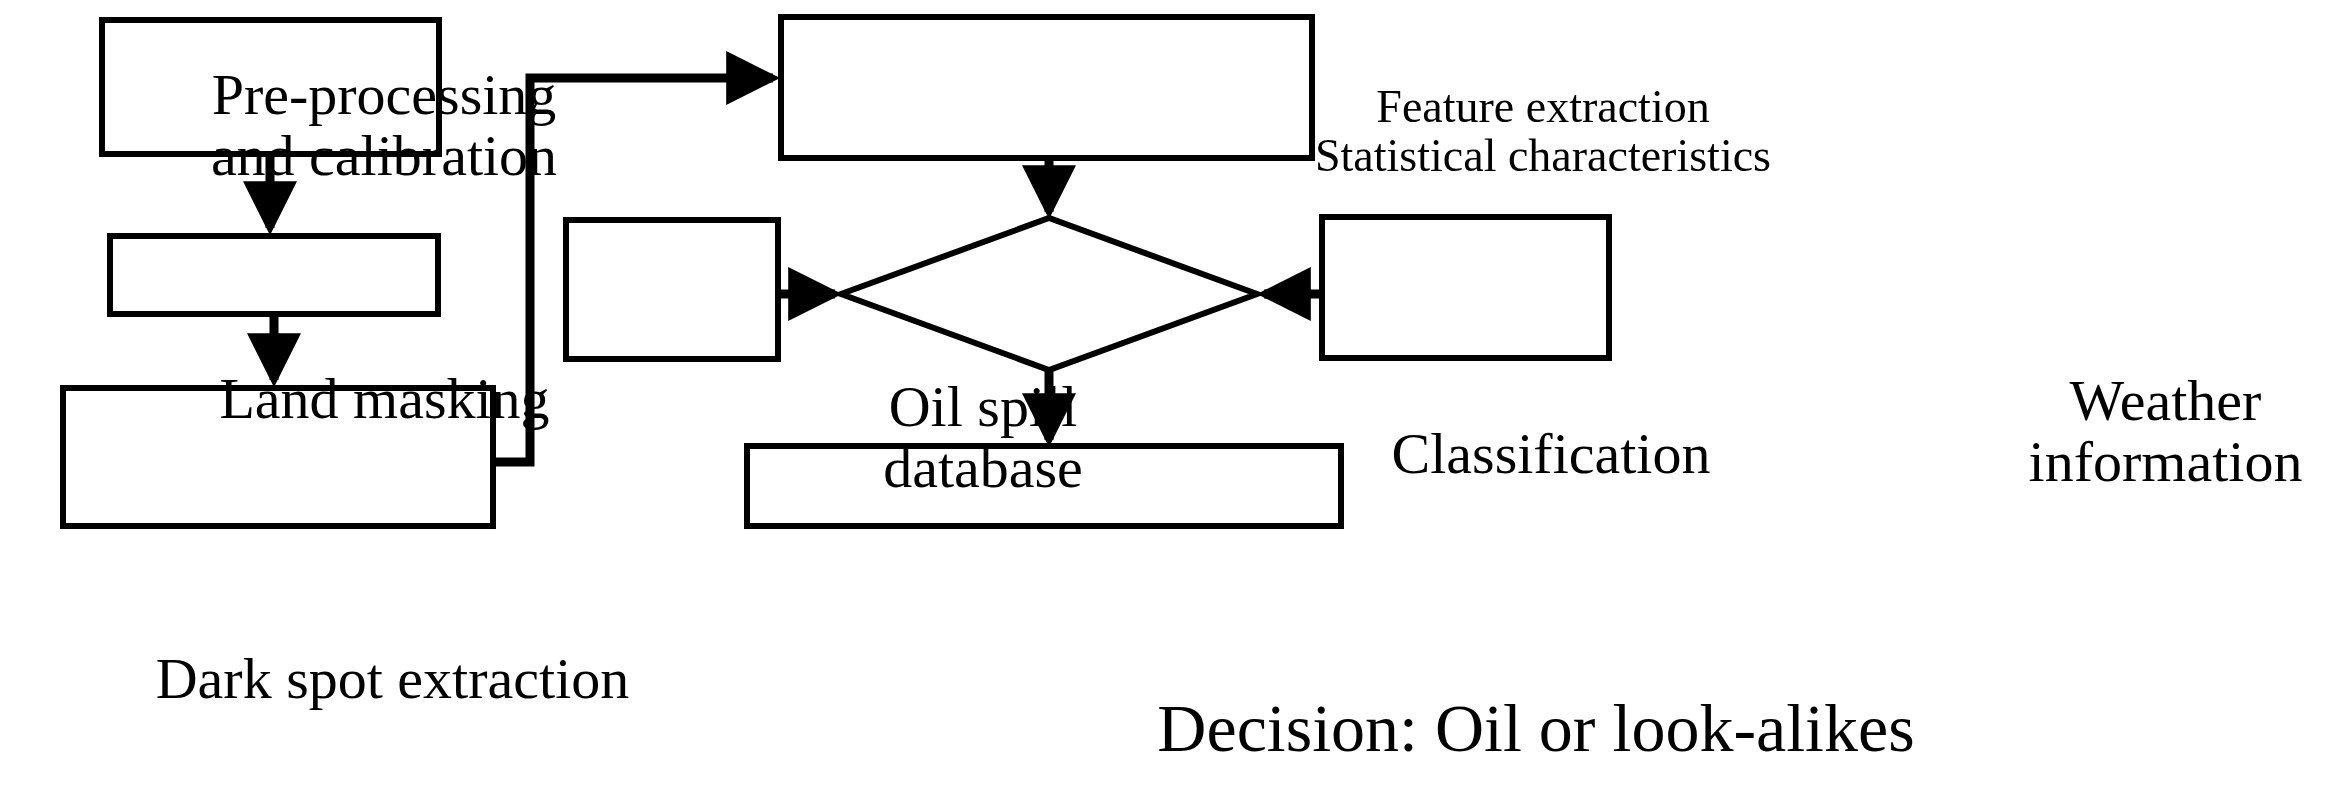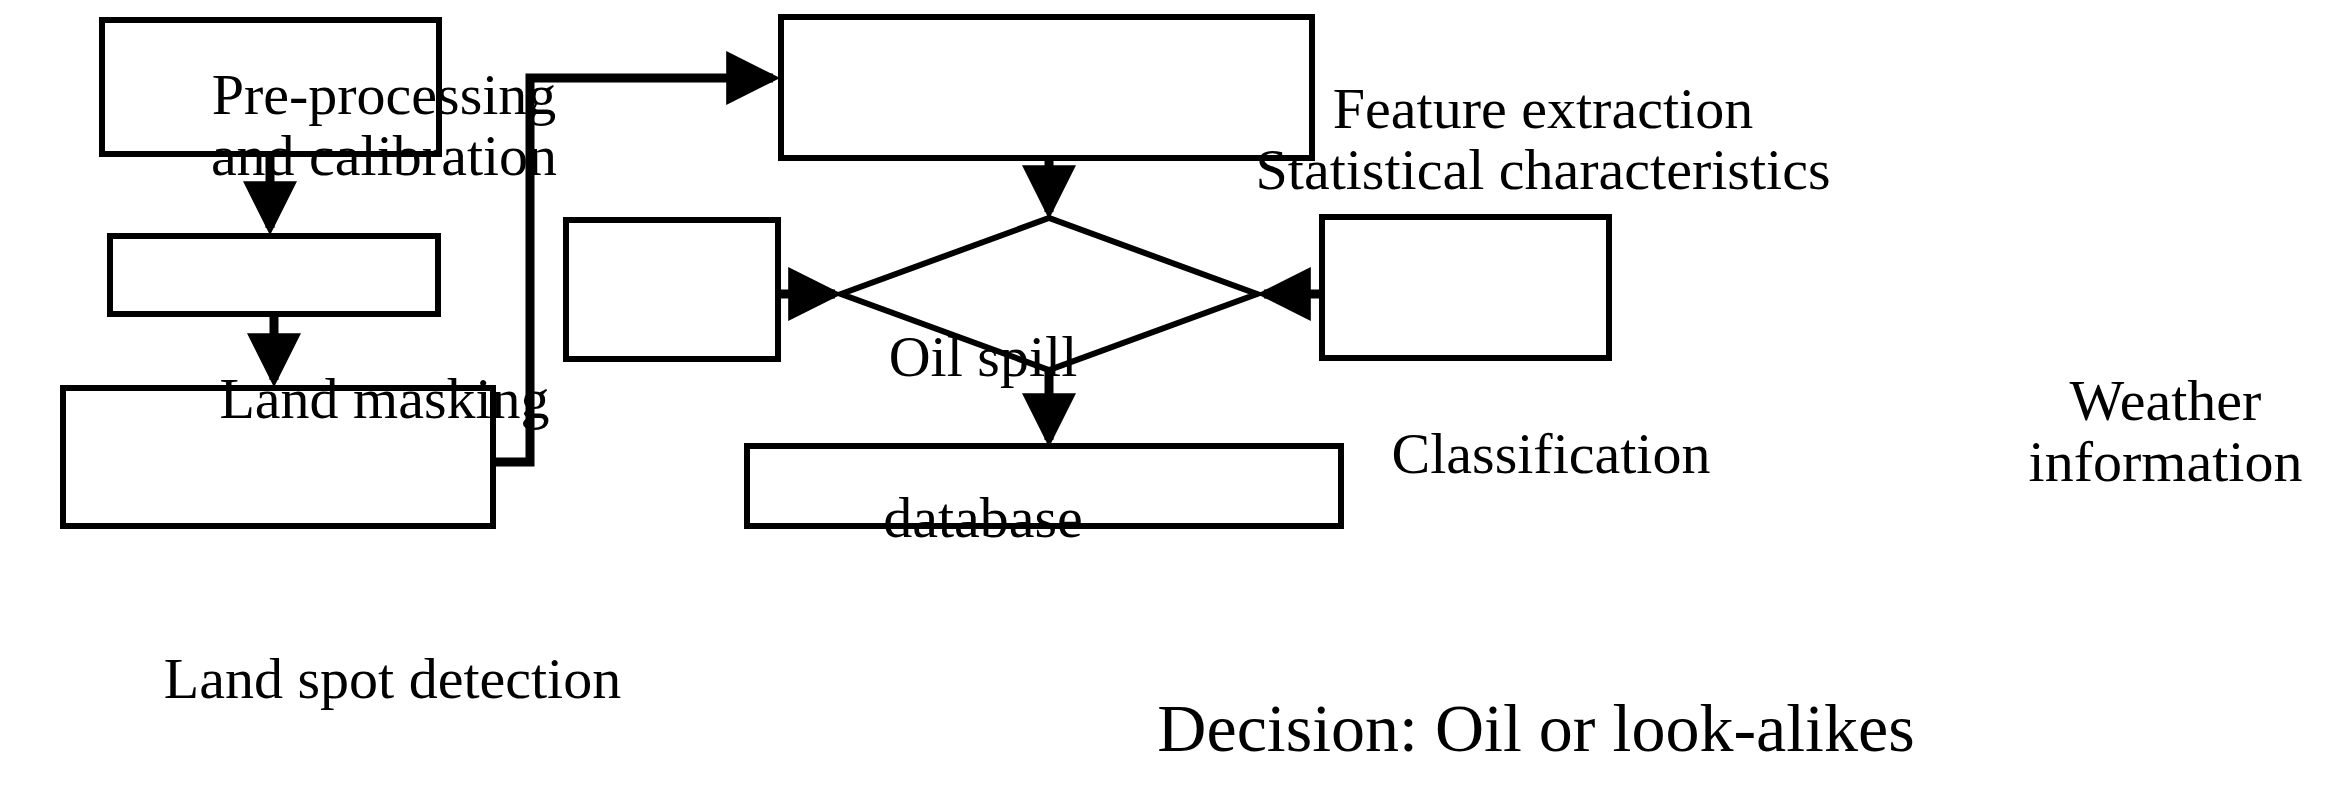--- a/index.html
+++ b/index.html
@@ -35,22 +35,22 @@
     font-family: "Liberation Serif", "DejaVu Serif", serif;
     pointer-events: none;
     white-space: nowrap;
   }
   .node-label .ln { display: block; }
 
   
   #label-preprocessing { left: 82px;   top: 22px;  width: 508px; height: 206px; font-size: 58px; }
   #label-landmask      { left: 93px;   top: 337px; width: 487px; height: 124px; font-size: 58px; }
   #label-darkspot      { left: 22px;   top: 573px; width: 645px; height: 212px; font-size: 58px; }
-  #label-feature       { left: 1095px; top: 29px;  width: 800px; height: 220px; font-size: 58px; }
-  #label-oilspill      { left: 775px;  top: 326px; width: 320px; height: 222px; font-size: 58px; justify-content: space-between; }
+  #label-feature       { left: 1095px; top: 22px;  width: 800px; height: 220px; font-size: 46px; }
+  #label-oilspill      { left: 775px;  top: 326px; width: 320px; height: 222px; font-size: 58px; }
   #label-weather       { left: 1905px; top: 318px; width: 425px; height: 226px; font-size: 58px; }
   #label-classification{ left: 1253px; top: 416px; width: 500px; height: 76px;  font-size: 58px; }
   #label-decision      { left: 1048px; top: 668px; width: 880px; height: 120px; font-size: 68px; font-family: Liberation Serif, serif; }
 </style>
 </head>
 <body>
 
 <div id="canvas">
 
   <svg id="flow-svg" viewBox="0 0 2344 808">
@@ -94,21 +94,21 @@
   <div class="node-label" id="label-preprocessing">
     <span class="ln">Pre-processing</span>
     <span class="ln">and calibration</span>
   </div>
 
   <div class="node-label" id="label-landmask">
     <span class="ln">Land masking</span>
   </div>
 
   <div class="node-label" id="label-darkspot">
-    <span class="ln">Land spot detection</span>
+    <span class="ln">Dark spot extraction</span>
   </div>
 
   <div class="node-label" id="label-feature">
     <span class="ln">Feature extraction</span>
     <span class="ln">Statistical characteristics</span>
   </div>
 
   <div class="node-label" id="label-oilspill">
     <span class="ln">Oil spill</span>
     <span class="ln">database</span>

